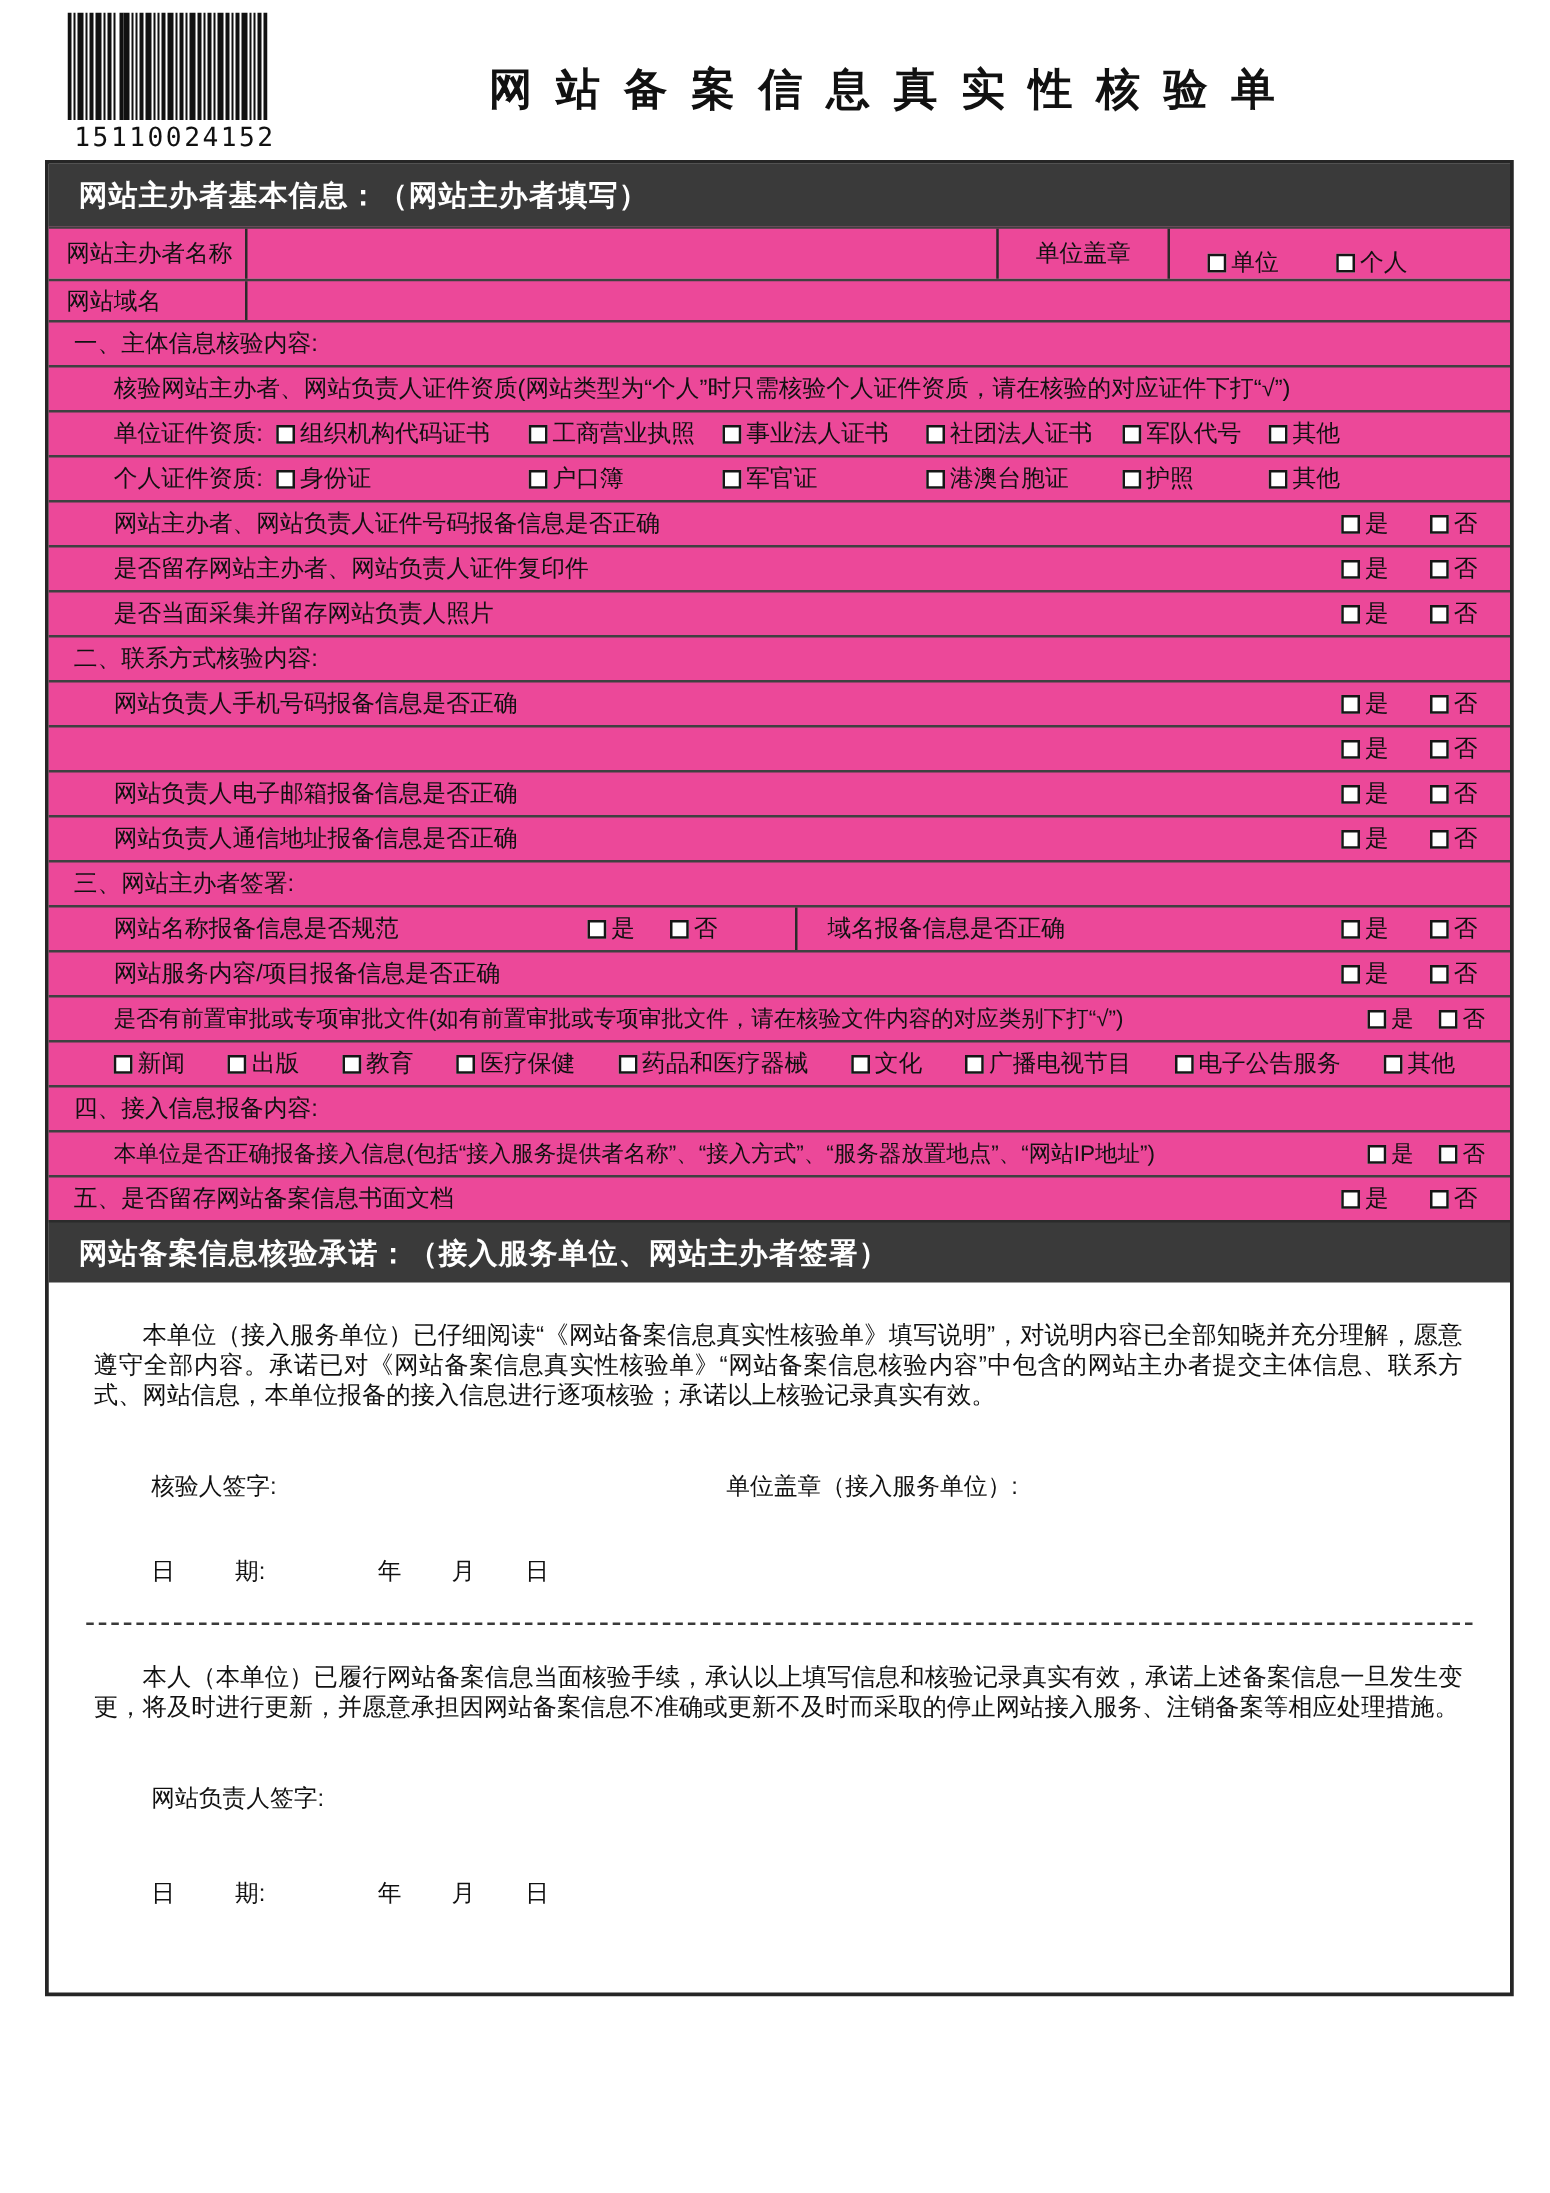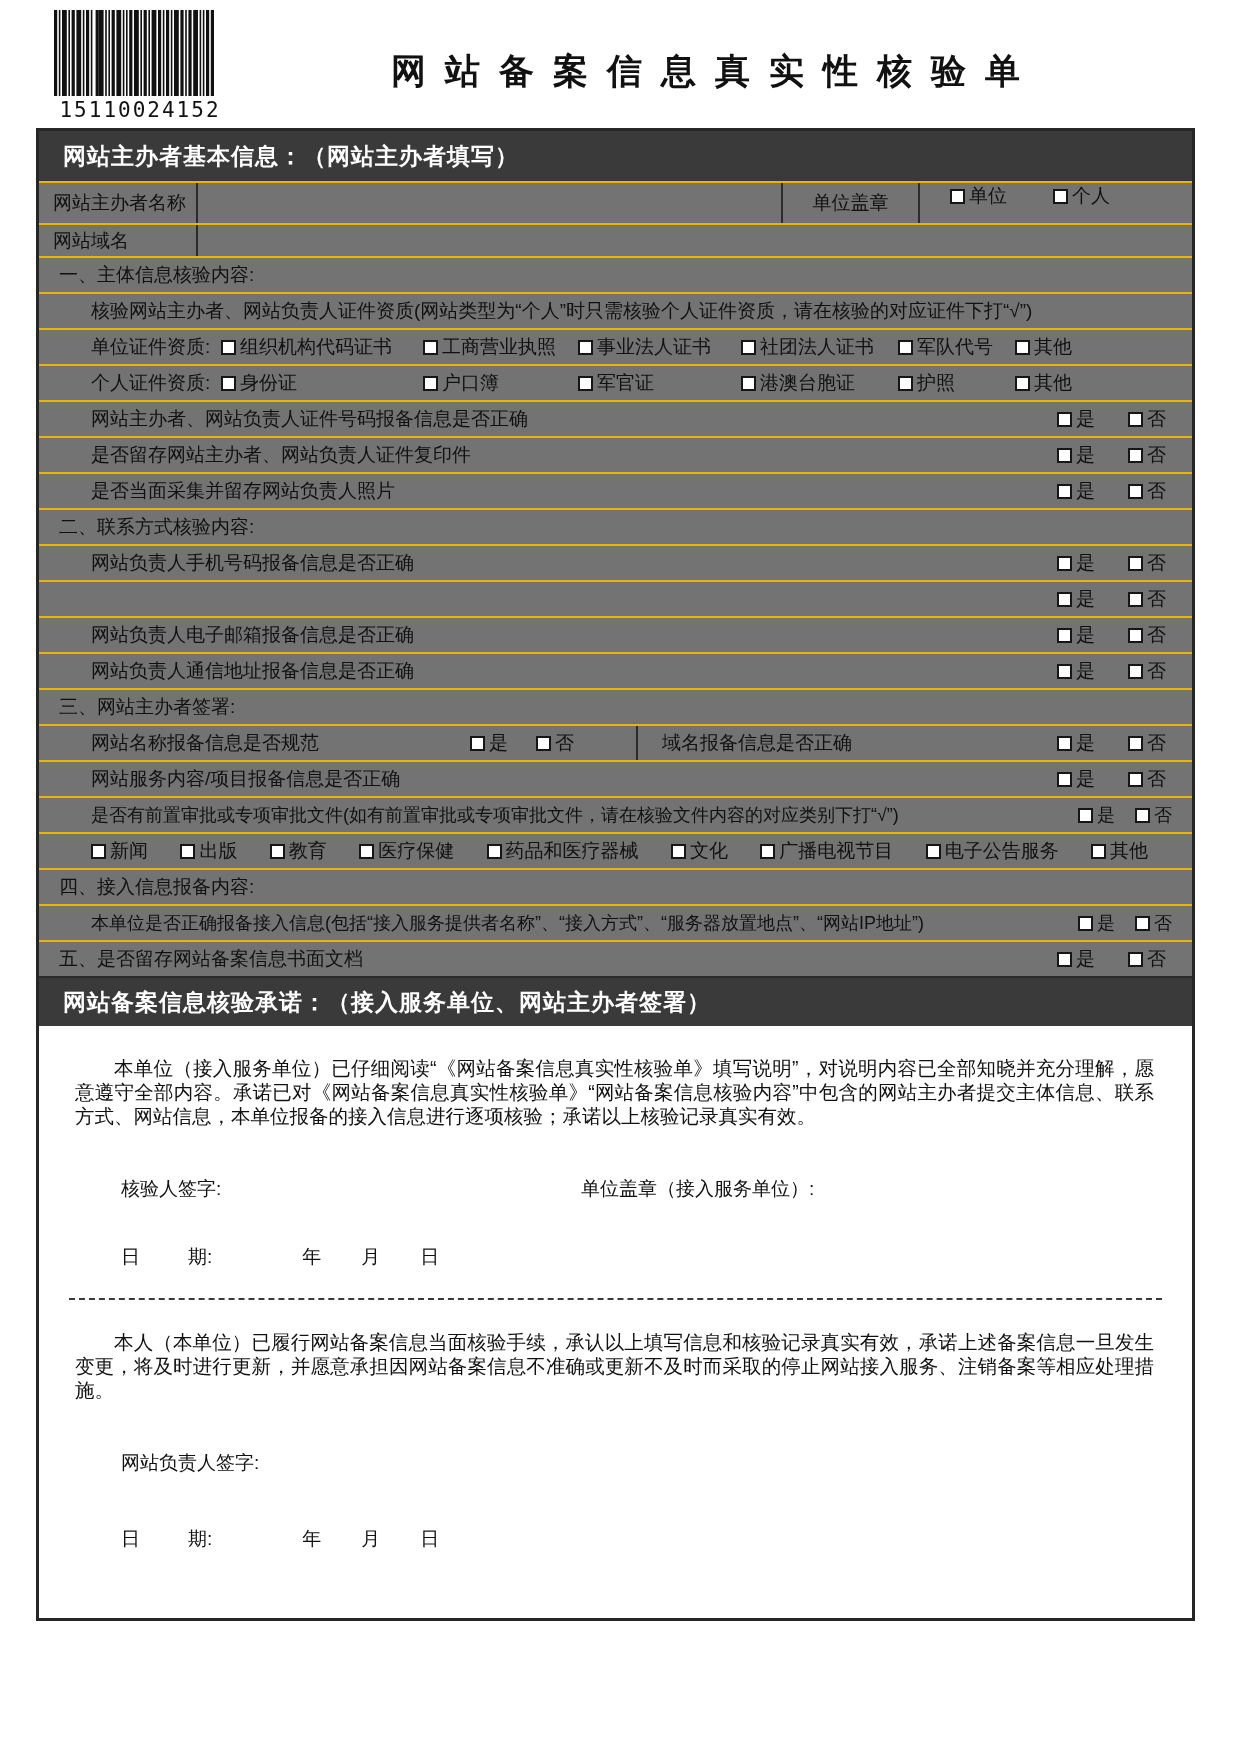--- a/index.html
+++ b/index.html
@@ -36,42 +36,42 @@
     flex: 1;
     text-align: center;
     font-size: 35px;
     font-weight: bold;
     letter-spacing: 19px;
     padding-top: 38px;
     white-space: nowrap;
   }
   
   .tbl {
-    margin: 6px 45px 0 36px;
+    margin: 6px 29px 0 36px;
     border: 3px solid #262626;
     background: #fff;
   }
   .sec-header {
     background: #3a3a3a;
     color: #ffffff;
     font-weight: bold;
     font-size: 23px;
     letter-spacing: 1px;
     min-height: 50px;
     display: flex;
     align-items: center;
     padding: 6px 10px 6px 24px;
   }
   .r {
     display: flex;
     align-items: center;
     min-height: 36px;
-    border-top: 2px solid #eab308;
+    border-top: 2px solid #404040;
     font-size: 19px;
-    background: #737373;
+    background: #ec4899;
   }
   .r:first-child { border-top: none; }
   .q { padding-left: 52px; white-space: nowrap; }
   .r.sec-num .q { padding-left: 20px; }
   .r.tight { font-size: 18px; }
   .cell-label {
     flex: 0 0 157px;
     padding-left: 14px;
     white-space: nowrap;
   }
@@ -88,21 +88,21 @@
     display: flex;
     align-items: center;
     justify-content: center;
     white-space: nowrap;
   }
   .cell-type-opts {
     flex: 0 0 274px;
     align-self: stretch;
     border-left: 2px solid #2b2b2b;
     display: flex;
-    align-items: flex-start;
+    align-items: flex-end;
     gap: 46px;
     padding-left: 30px;
     white-space: nowrap;
   }
   .row-organizer { min-height: 42px; }
   .row-domain { min-height: 33px; }
   .cb {
     display: inline-block;
     width: 15px;
     height: 15px;

